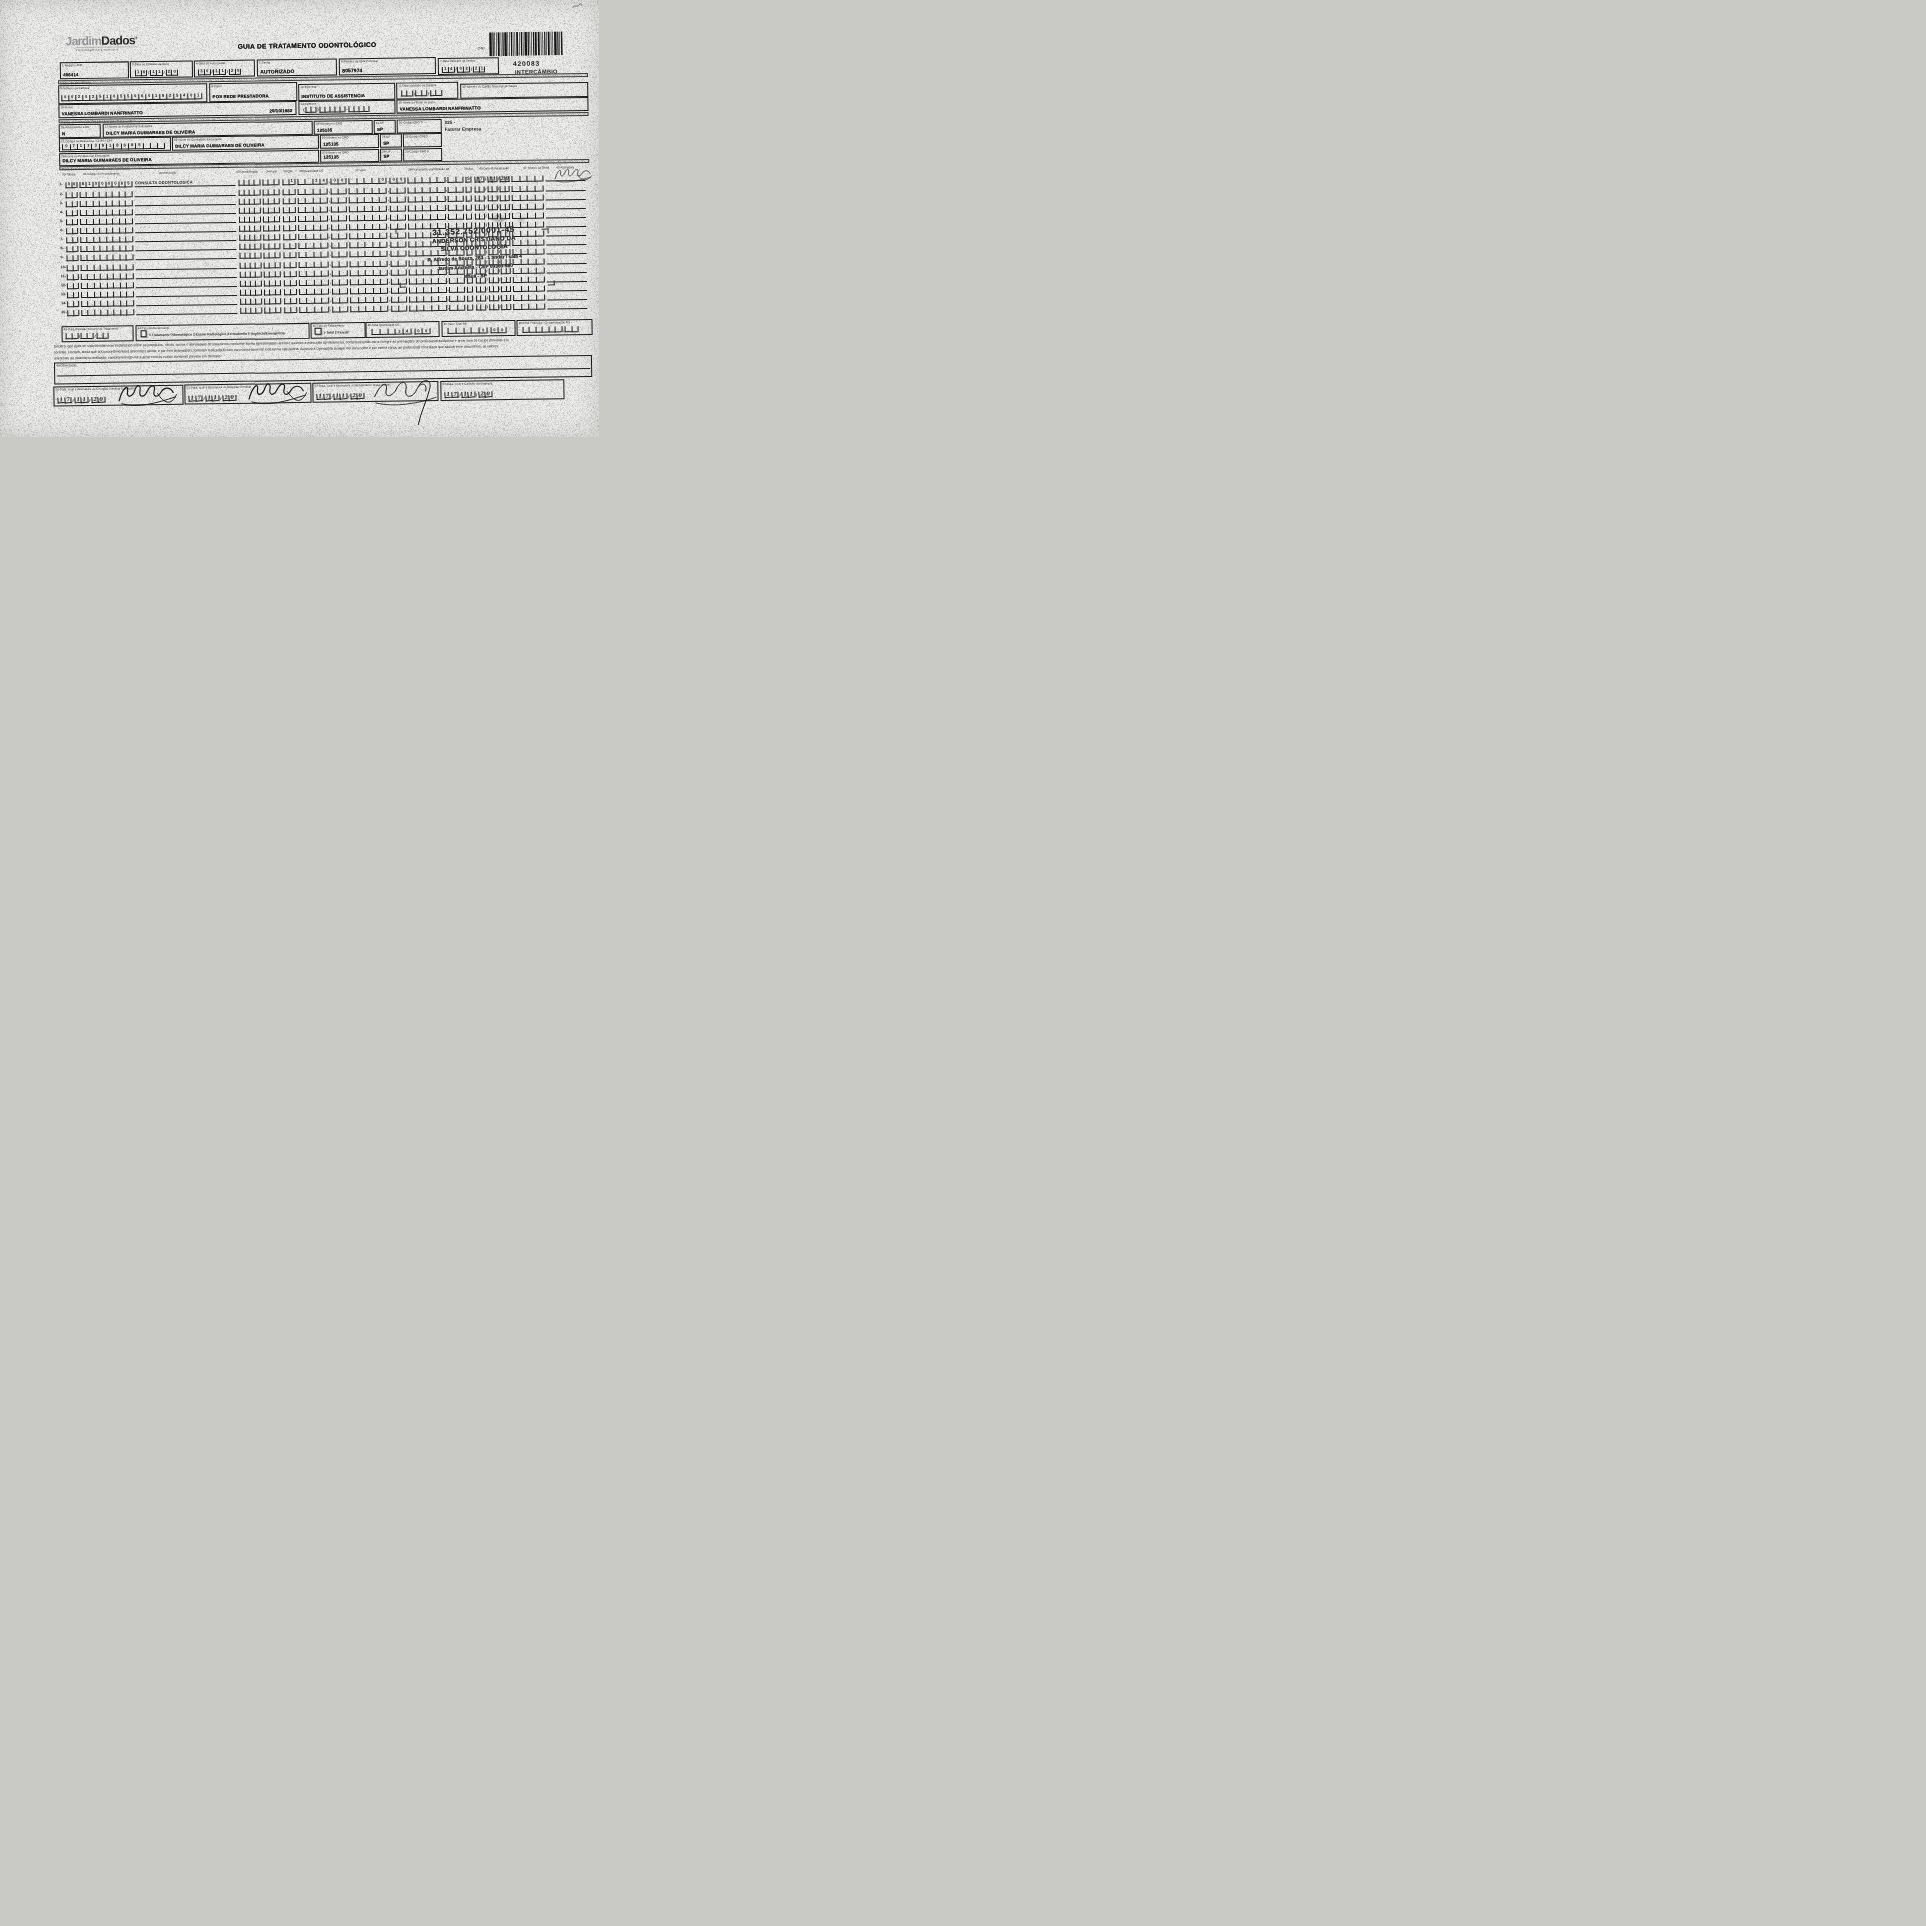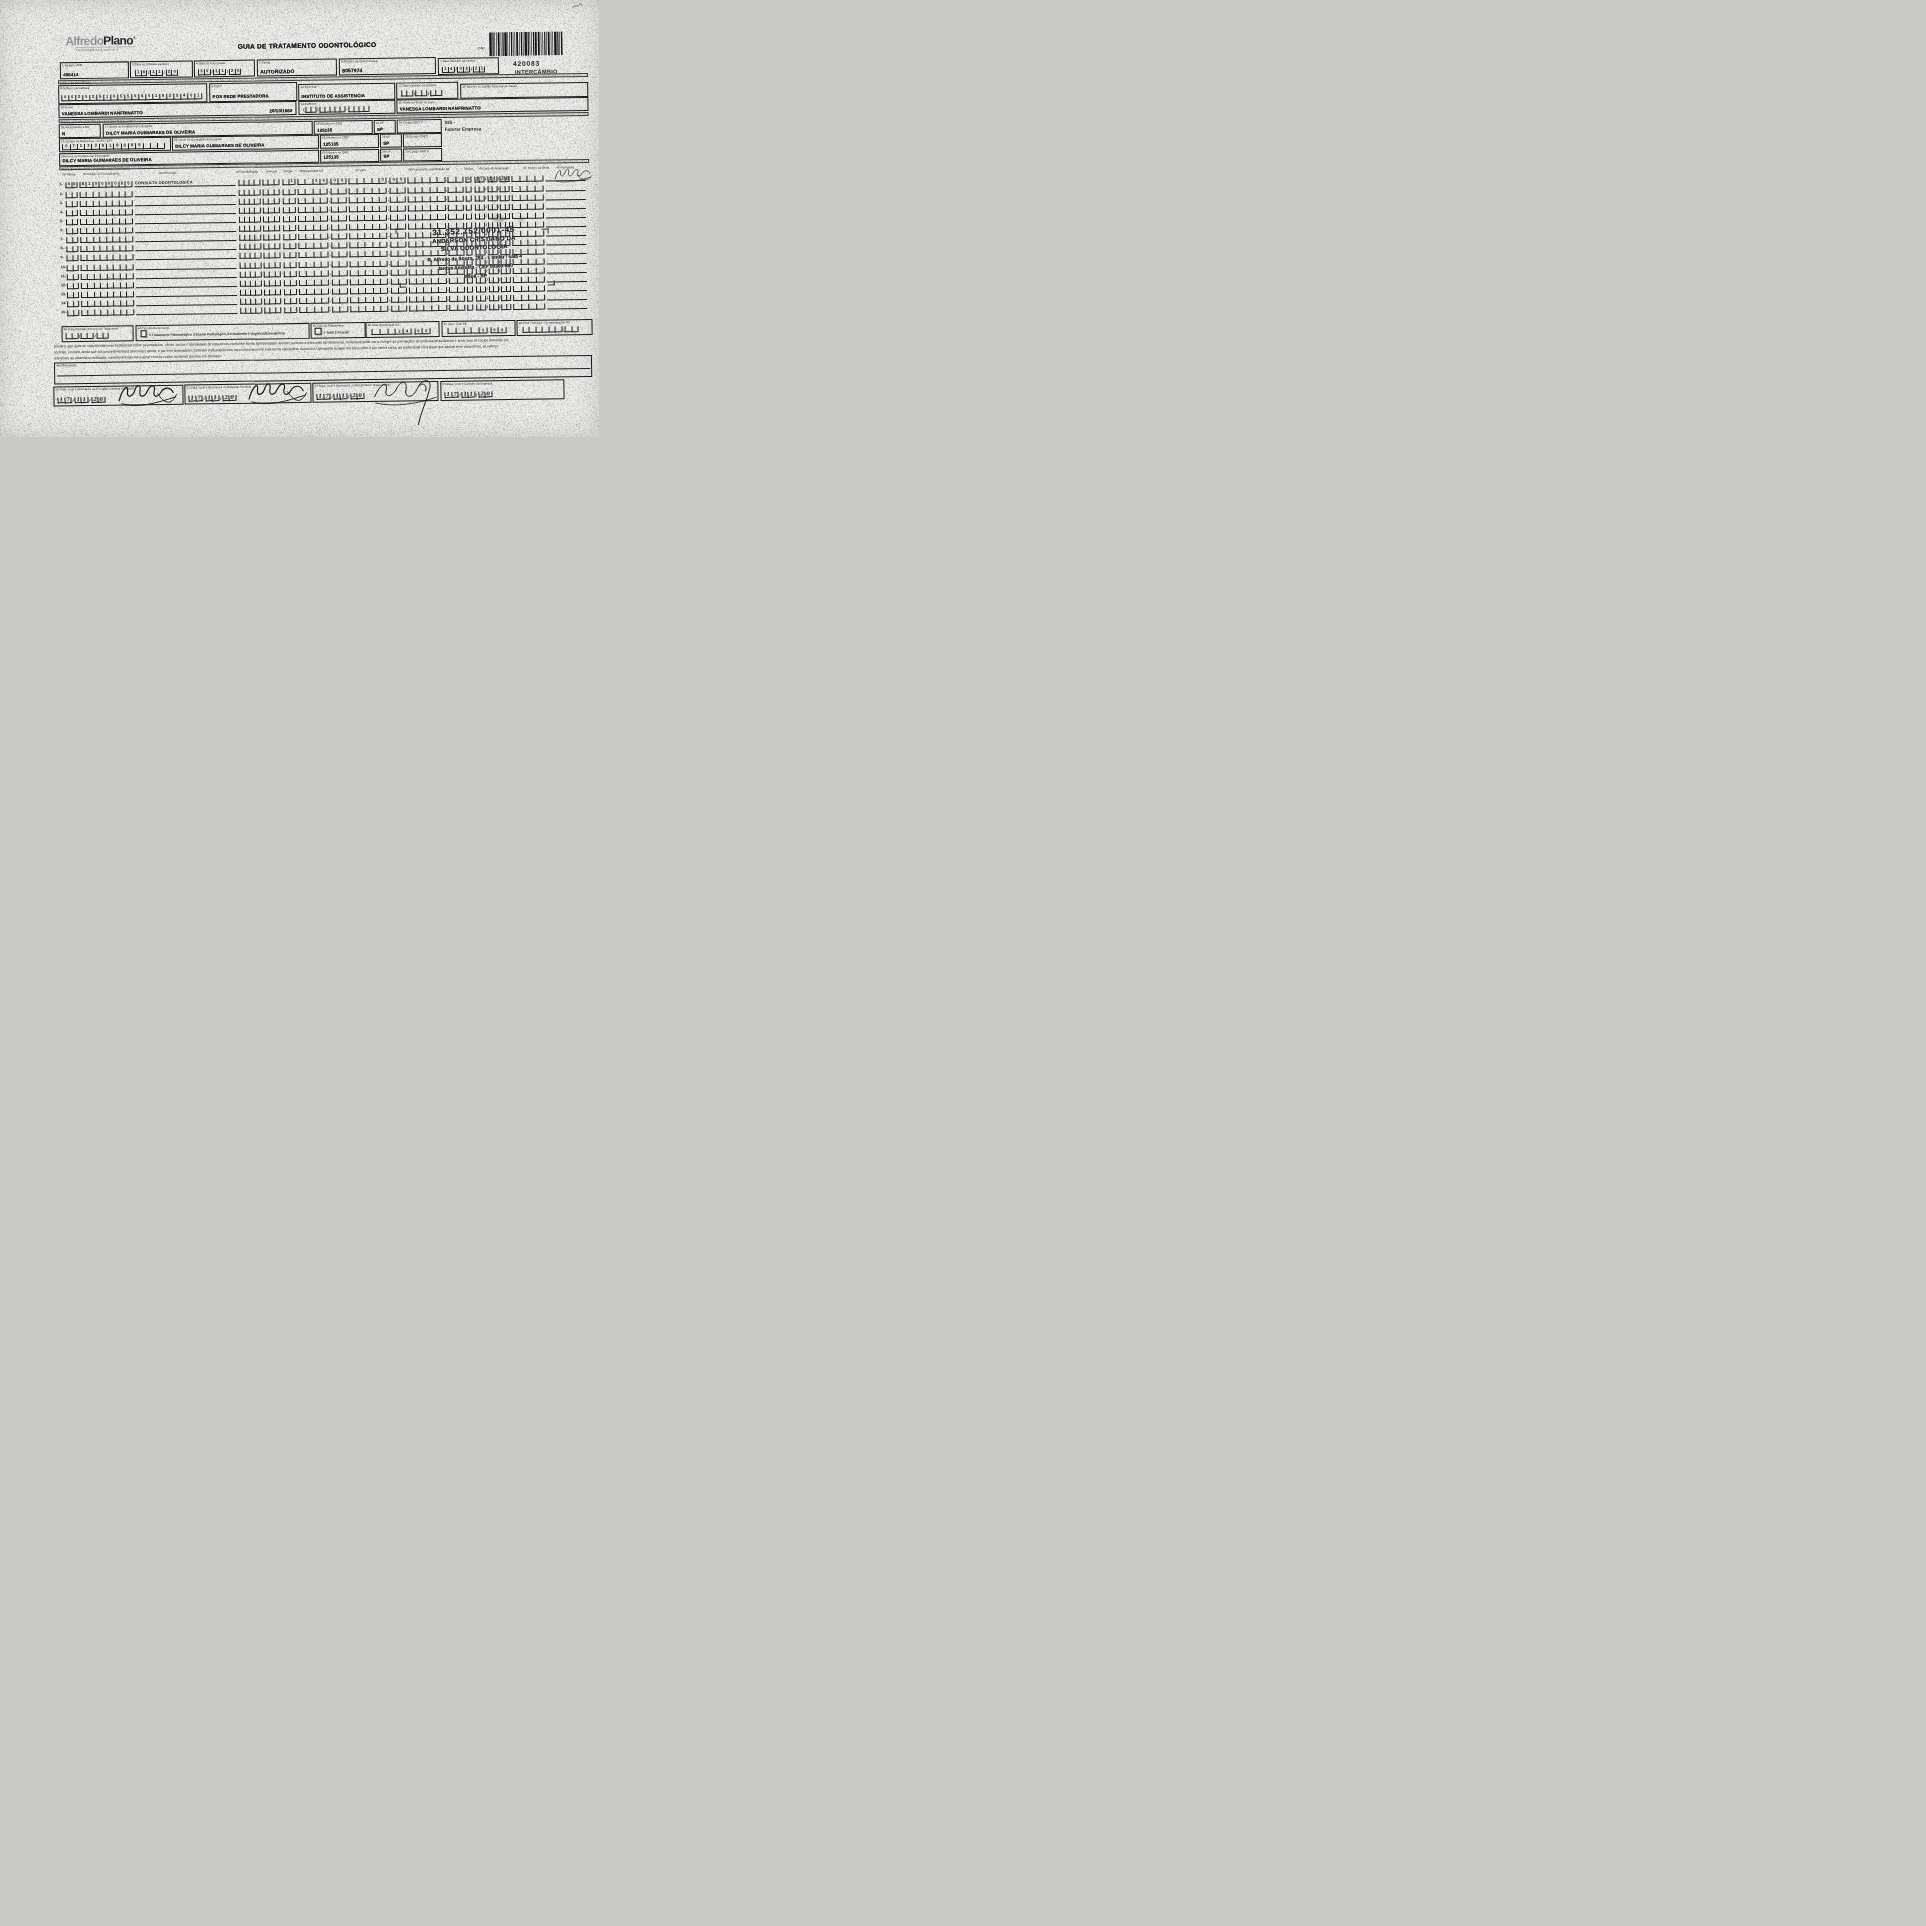--- a/index.html
+++ b/index.html
@@ -45,21 +45,21 @@
   .sig{position:absolute;overflow:visible;z-index:8;}
 </style>
 </head>
 <body>
 
 <div class="scan">
 <div class="form">
 
   <div class="abs" style="left:68px;top:31px;">
     <span style="font-size:12px;font-weight:700;letter-spacing:-0.6px;">
-      <span style="color:#97979a;">Alfredo</span><span style="color:#1f1f1f;">Plano</span><sup style="font-size:3.9px;color:#333;">®</sup>
+      <span style="color:#97979a;">Jardim</span><span style="color:#1f1f1f;">Dados</span><sup style="font-size:3.9px;color:#333;">®</sup>
     </span>
     <div style="font-size:3.1px;color:#6d6d6a;margin-top:-0.8px;margin-left:10px;letter-spacing:0.1px;border-top:0.4px solid #bdbdba;">tranquilidade para você sorrir</div>
   </div>
 
   <div class="abs" style="left:240px;top:42px;font-size:6.7px;font-weight:600;letter-spacing:0.2px;color:#141414;text-shadow:0 0 0.2px #333;">GUIA DE TRATAMENTO ODONTOLÓGICO</div>
 
   <div class="abs" style="left:480px;top:49px;font-size:3.5px;">2-Nº</div>
   <svg class="abs" style="left:491px;top:35px;" width="74" height="24" viewBox="0 0 192 62">
         <rect x="2" y="0" width="6.2" height="62" fill="#111"></rect>
         <rect x="10.1" y="0" width="3.1" height="62" fill="#111"></rect>

